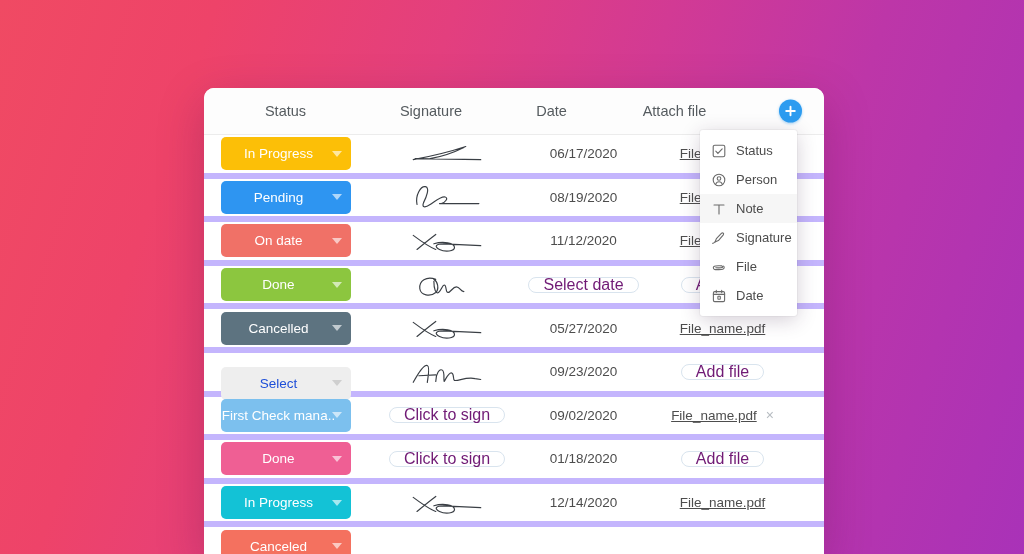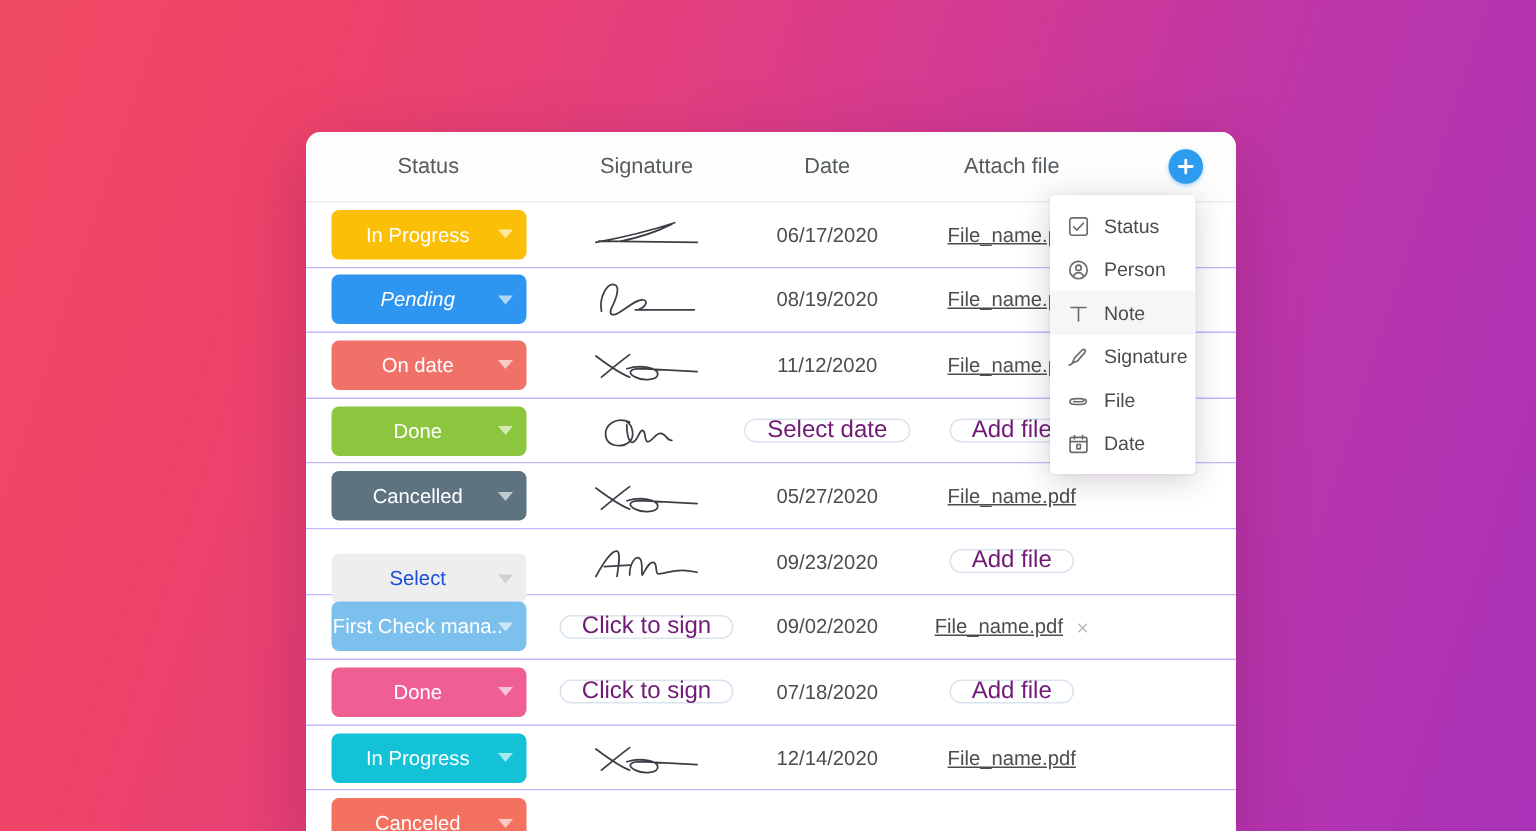--- a/index.html
+++ b/index.html
@@ -49,22 +49,23 @@
     display:flex; align-items:center; justify-content:center;
     cursor:pointer;
     box-shadow:0 1px 3px rgba(45,156,240,.45);
   }
   .plus-btn svg { display:block; }
 
   
   .row {
     height:43.6px;
     display:flex; align-items:center;
-    border-bottom:1px solid #c4b5fd;
+    border-bottom:6px solid #c4b5fd;
     background:#fff;
+    gap:16px;
   }
   .cell { display:flex; align-items:center; justify-content:center; height:100%; }
 
   
   .pill {
     width:130px; height:33px;
     border-radius:5px;
     display:flex; align-items:center; justify-content:center;
     position:relative;
     color:#fff; font-size:13.5px;
@@ -169,21 +170,21 @@
         </div>
         <div class="cell col-file">
           <div class="file-wrap">
             <span class="file-link">File_name.pdf</span>
           </div>
         </div>
         <div class="cell col-extra"></div>
       </div>
       <div class="row">
         <div class="cell col-status">
-          <div class="pill" style="background: rgb(46, 149, 241); font-style: italic;">
+          <div class="pill" style="background: rgb(46, 149, 241);">
             <span>Pending</span>
             <span class="caret"></span>
           </div>
         </div>
         <div class="cell col-sig">
           <svg class="sig" viewBox="0 0 84 32">
             <path d="M10 24 C8 14, 14 4, 19 5 C24 6, 20 16, 17 22 C15 27, 18 28, 24 24 C30 20, 36 15, 40 16 C44 17, 40 22, 36 23 M34 23 L76 23" fill="none" stroke="#3a3f45" stroke-width="1.25" stroke-linecap="round" stroke-linejoin="round"></path>
           </svg>
         </div>
         <div class="cell col-date">
@@ -305,21 +306,21 @@
         <div class="cell col-status">
           <div class="pill" style="background: rgb(239, 95, 148);">
             <span>Done</span>
             <span class="caret"></span>
           </div>
         </div>
         <div class="cell col-sig">
           <div class="ghost">Click to sign</div>
         </div>
         <div class="cell col-date">
-          <span class="date-txt">07/18/2020</span>
+          <span class="date-txt">01/18/2020</span>
         </div>
         <div class="cell col-file">
           <div class="ghost">Add file</div>
         </div>
         <div class="cell col-extra"></div>
       </div>
       <div class="row">
         <div class="cell col-status">
           <div class="pill" style="background: rgb(19, 194, 214);">
             <span>In Progress</span>

